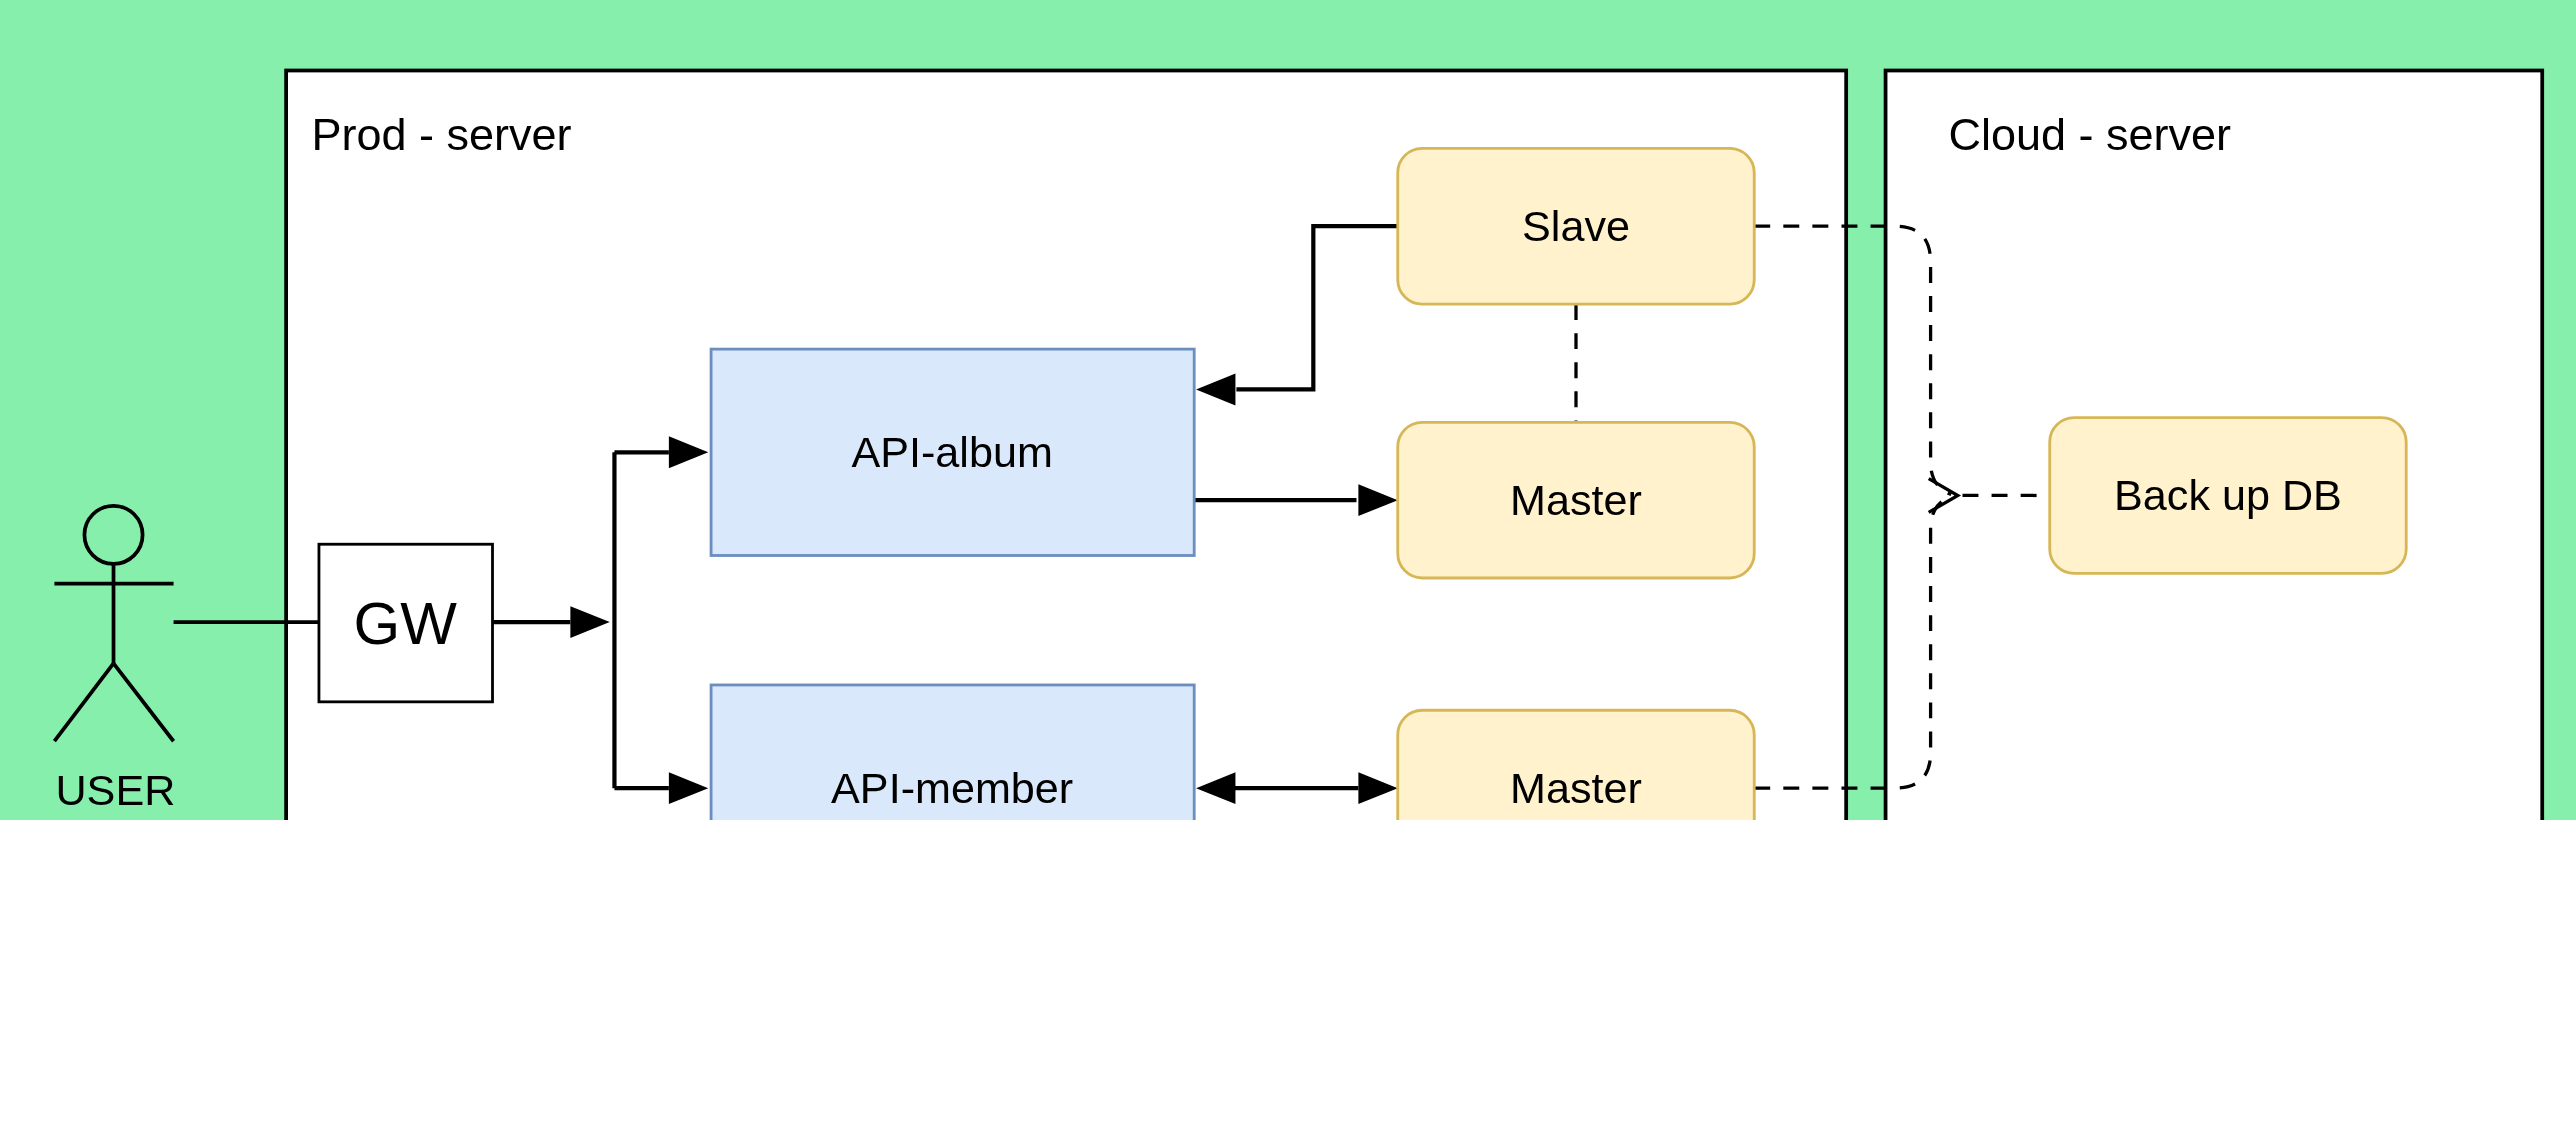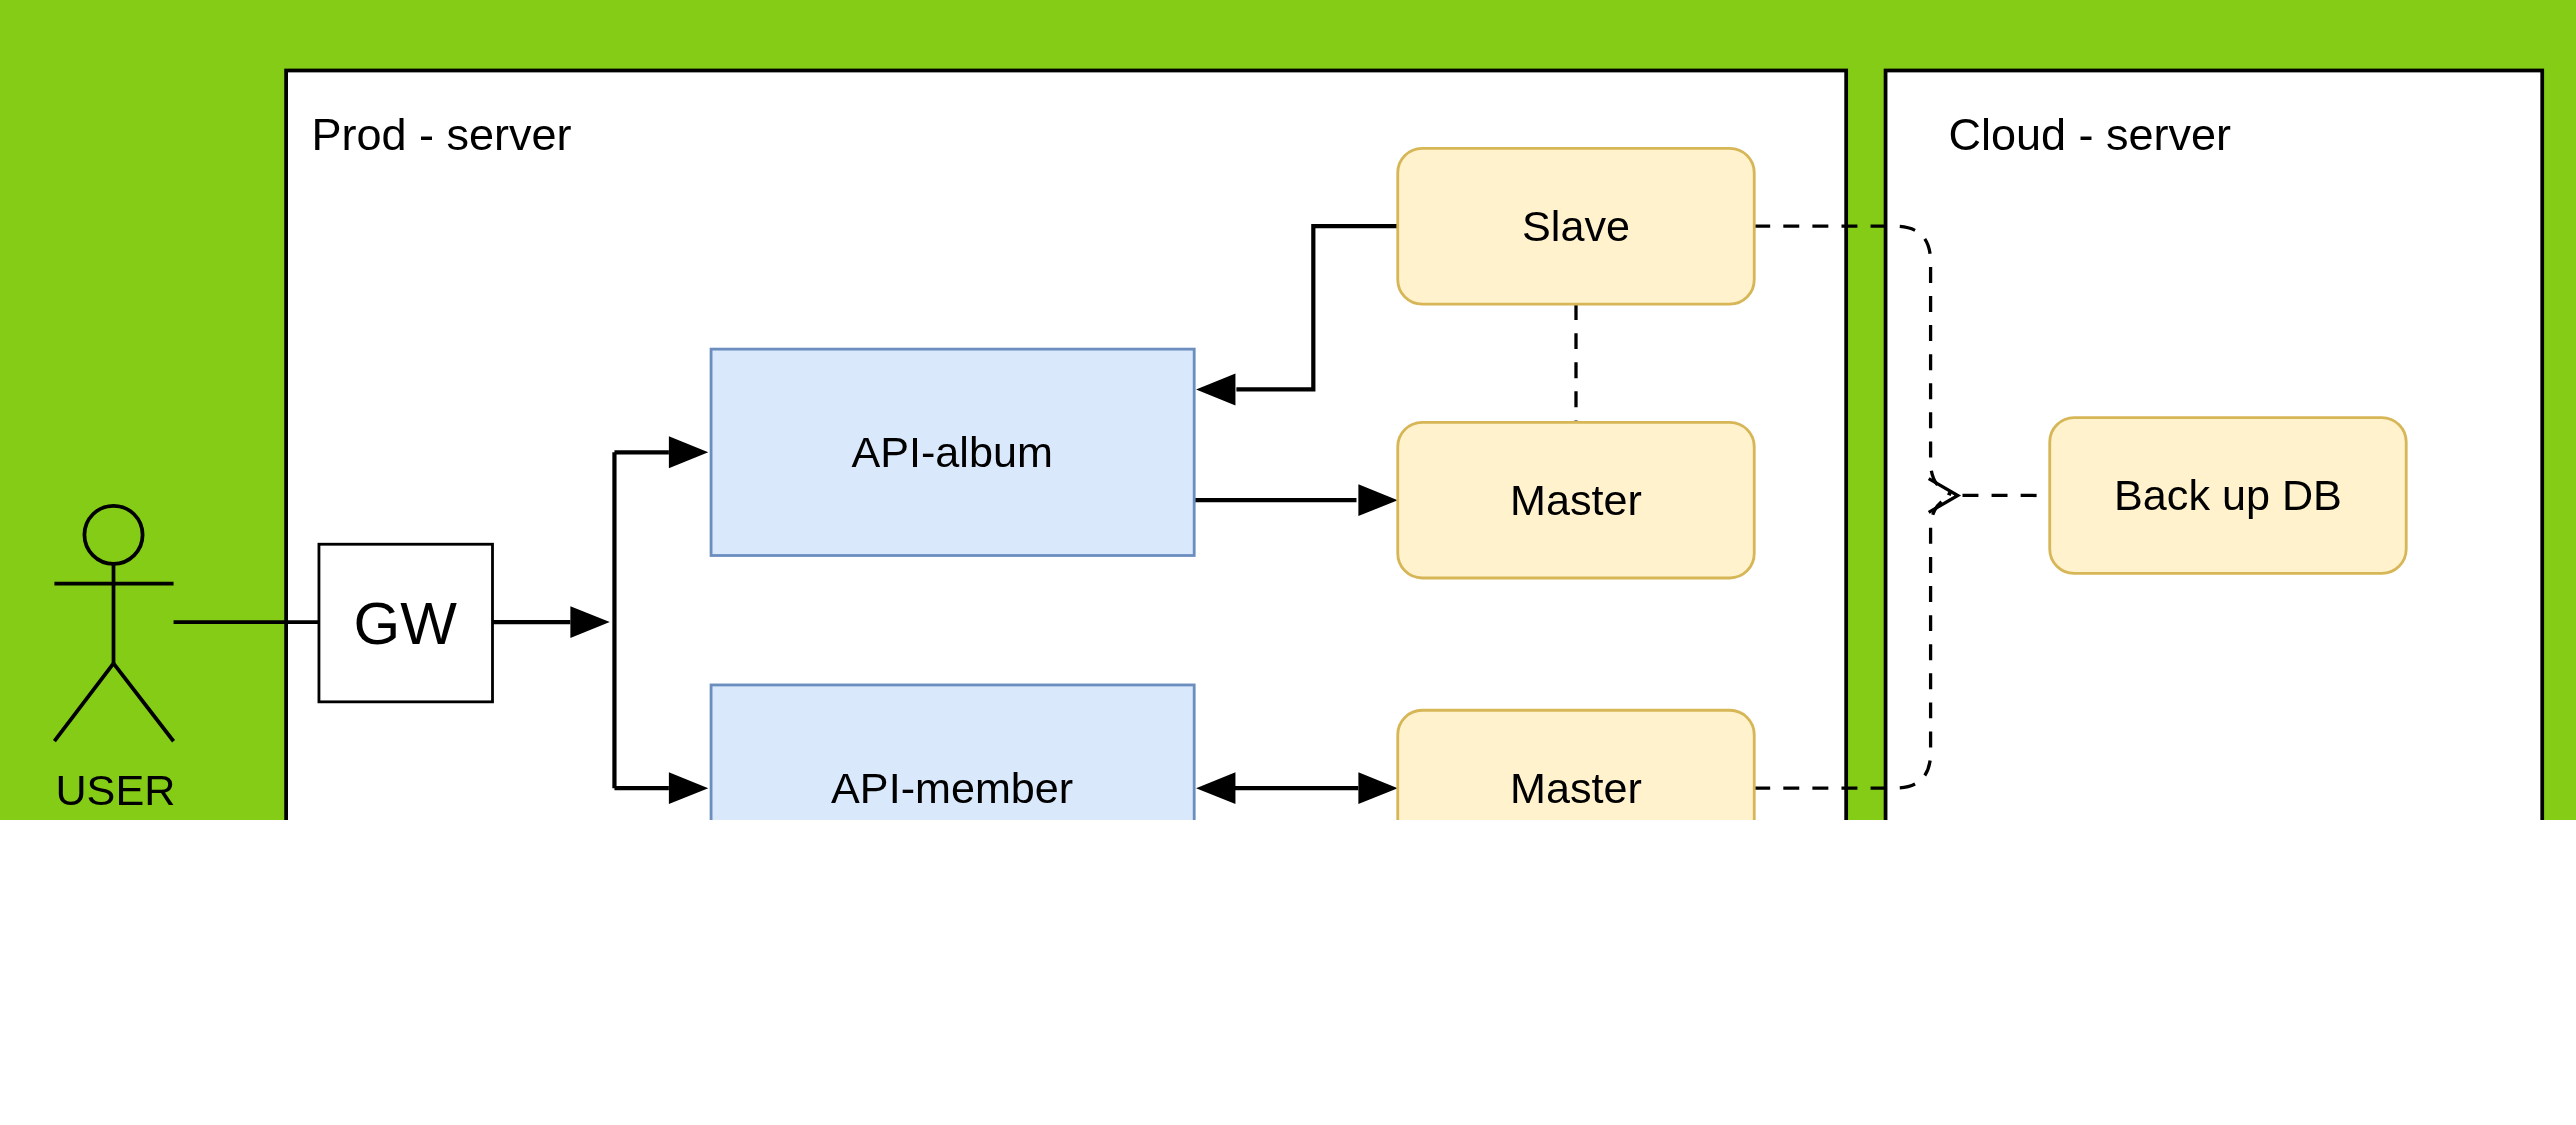--- a/index.html
+++ b/index.html
@@ -1,16 +1,16 @@
 <!DOCTYPE html>
 <html style="font-size:15px"><head>
 <meta charset="utf-8">
 <style>
   html,body{margin:0;padding:0;background:#ffffff;}
-  .stage{width:2576px;height:820px;background:#84cc16;}
+  .stage{width:2576px;height:820px;background:#86efac;}
   svg{display:block;}
   text{font-family:"Liberation Sans","DejaVu Sans",sans-serif;font-size:46px;fill:#000000;}
   .container-label{font-size:48px;}
   .gw-label{font-size:64px;}
   .frame{fill:#ffffff;stroke:#000000;stroke-width:4;}
   .edge{stroke:#000000;stroke-width:4.5;fill:none;}
   .edge-thin{stroke:#000000;stroke-width:4;fill:none;}
   .dashed{stroke:#000000;stroke-width:3.5;fill:none;stroke-dasharray:17 14;}
   .chevron{stroke:#000000;stroke-width:3.5;fill:none;}
   .arrowhead{fill:#000000;stroke:none;}

